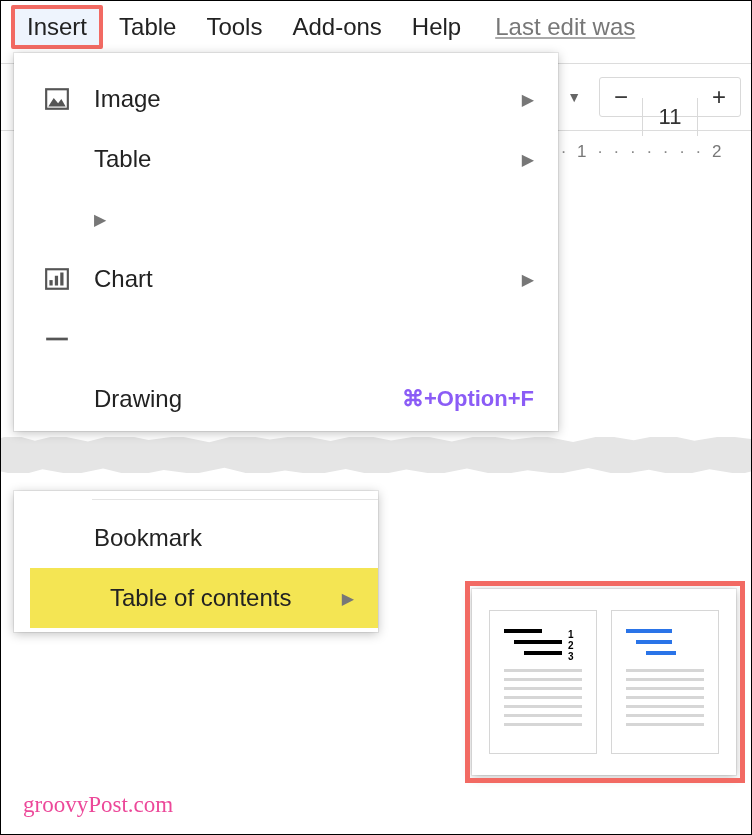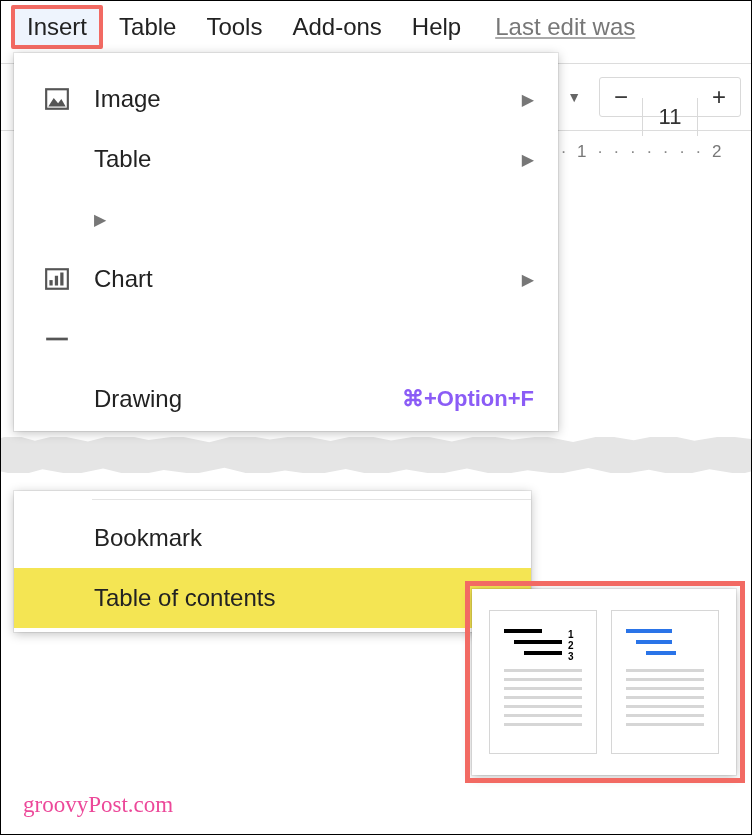--- a/index.html
+++ b/index.html
@@ -136,20 +136,21 @@
     color: #777;
     font-size: 16px;
   }
   .menu-item .mi-shortcut {
     color: #8b5cf6;
     font-size: 22px;
     font-weight: 600;
   }
   .menu-item.highlighted {
     background: #f4e553;
+    margin-left: 16px;
   }
   .menu-sep-top {
     border-top: 1px solid #e4e4e4;
     margin: 8px 0 8px 78px;
   }
   .page-bg {
     position: absolute;
     top: 168px;
     left: 470px;
     right: 0;
@@ -178,21 +179,21 @@
     clip-path: polygon(0% 60%, 2% 25%, 5% 70%, 8% 30%, 12% 75%, 16% 20%, 20% 65%, 24% 35%, 28% 80%, 32% 25%, 36% 60%, 40% 30%, 44% 72%, 48% 25%, 52% 68%, 56% 32%, 60% 75%, 64% 28%, 68% 62%, 72% 36%, 76% 78%, 80% 30%, 84% 66%, 88% 24%, 92% 70%, 96% 34%, 100% 60%, 100% 0%, 0% 0%);
   }
   .torn-gap::after {
     bottom: -6px;
     clip-path: polygon(0% 40%, 3% 75%, 6% 30%, 10% 70%, 14% 25%, 18% 78%, 22% 35%, 26% 65%, 30% 20%, 34% 74%, 38% 40%, 42% 70%, 46% 28%, 50% 75%, 54% 32%, 58% 68%, 62% 25%, 66% 72%, 70% 38%, 74% 64%, 78% 22%, 82% 70%, 86% 34%, 90% 76%, 94% 30%, 98% 66%, 100% 40%, 100% 100%, 0% 100%);
   }
   .dropdown-lower {
     position: absolute;
     top: 490px;
     left: 13px;
-    width: 517px;
+    width: 364px;
     background: #fff;
     box-shadow: 0 2px 10px rgba(0,0,0,0.25), 0 0 0 1px rgba(0,0,0,0.07);
     z-index: 10;
     padding: 0 0 4px 0;
   }
   .submenu {
     position: absolute;
     top: 588px;
     left: 471px;
     width: 264px;

